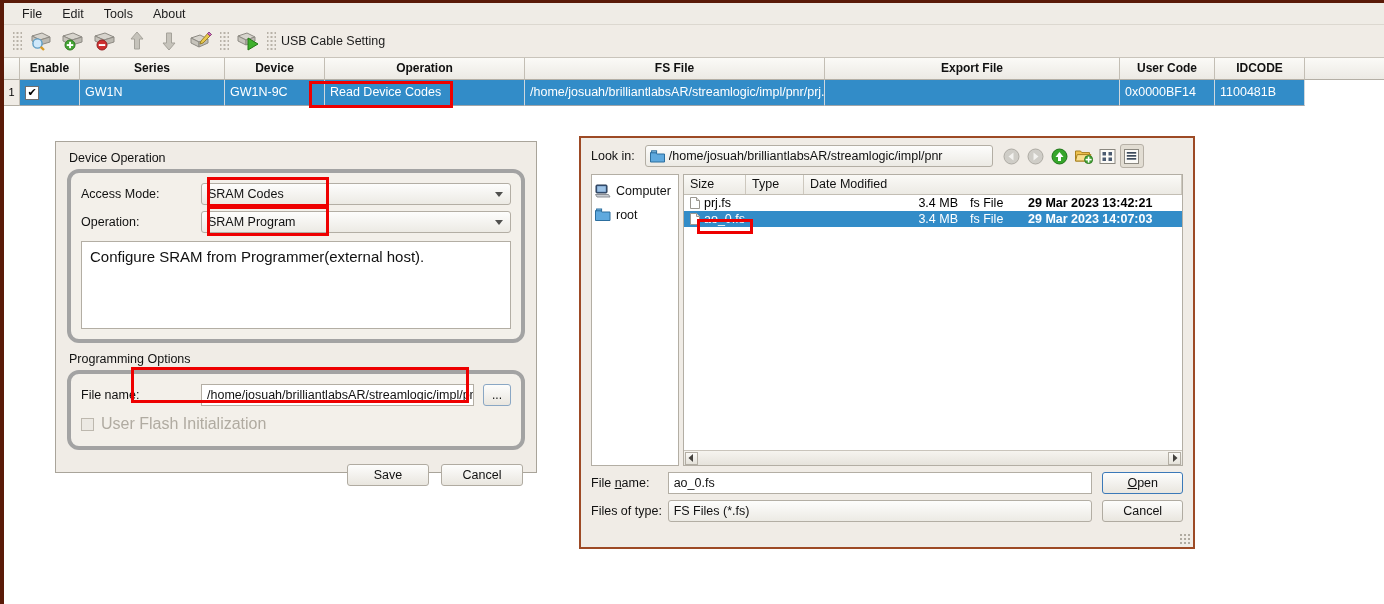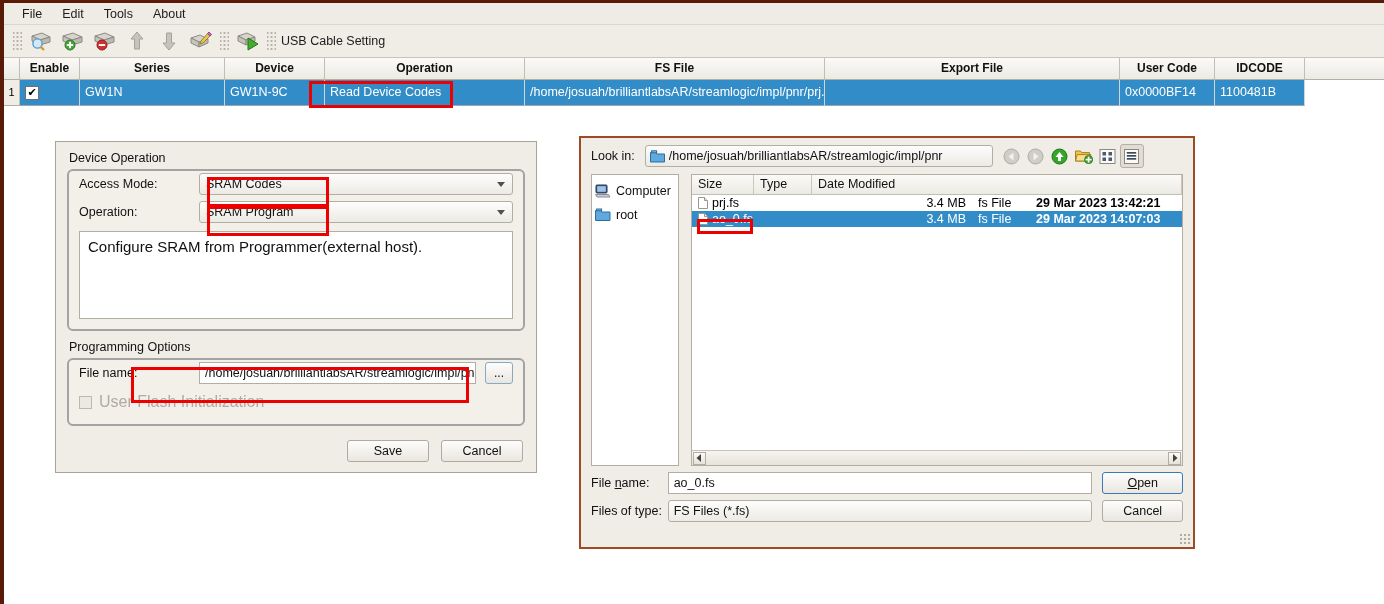--- a/index.html
+++ b/index.html
@@ -88,22 +88,22 @@
   .ann {
     position:absolute; border:3px solid #ee0000; pointer-events:none; z-index:40;
   }
   
   #device-panel {
     position:absolute; left:51px; top:138px; width:482px; height:332px;
     background:#f0ece6; border:1px solid #a9a49a;
   }
   .panel-title { font-size:12.5px; color:#111; padding:9px 0 4px 13px; }
   .group {
-    margin:0 11px; border:2px solid #a3a3a3; background:#f3f0ea;
-    border-radius:6px; padding:0 10px 10px 10px;
+    margin:0 11px; border:4px solid #a3a3a3; background:#f3f0ea;
+    border-radius:12px; padding:8px 10px 10px 10px;
   }
   .frow { display:flex; align-items:center; height:26px; margin-bottom:2px; }
   .flabel { width:120px; font-size:12.5px; color:#111; }
   .combo {
     flex:1; height:22px; background:linear-gradient(#fdfdfc,#eceae4);
     border:1px solid #b3aea4; border-radius:3px;
     display:flex; align-items:center; padding:0 6px;
     font-size:12.5px; color:#111; position:relative;
   }
   .combo .arrow {
@@ -151,21 +151,21 @@
     width:348px; height:22px; margin-left:10px;
     background:linear-gradient(#fdfdfc,#eceae4); border:1px solid #b3aea4; border-radius:3px;
     display:flex; align-items:center; padding:0 4px; position:relative;
     font-size:12.5px; color:#111;
   }
   .navbtn {
     width:24px;height:24px;display:flex;align-items:center;justify-content:center;
     border:1px solid transparent;border-radius:3px;
   }
   .navbtn.sel { background:#e2ddd3; border-color:#b6b0a6; }
-  .fd-body { display:flex; padding:4px 10px 0 10px;gap:8px; }
+  .fd-body { display:flex; padding:4px 10px 0 10px; }
   .sidebar {
     width:88px; height:292px; background:#fff; border:1px solid #b3aea4;
     padding:4px 3px;
   }
   .sb-item { display:flex; align-items:center; height:24px; font-size:12.5px; color:#111; }
   .sb-item span.t { margin-left:5px; }
   .filelist-wrap {
     flex:1; margin-left:4px; height:292px; background:#fff; border:1px solid #b3aea4;
     display:flex; flex-direction:column;
   }

